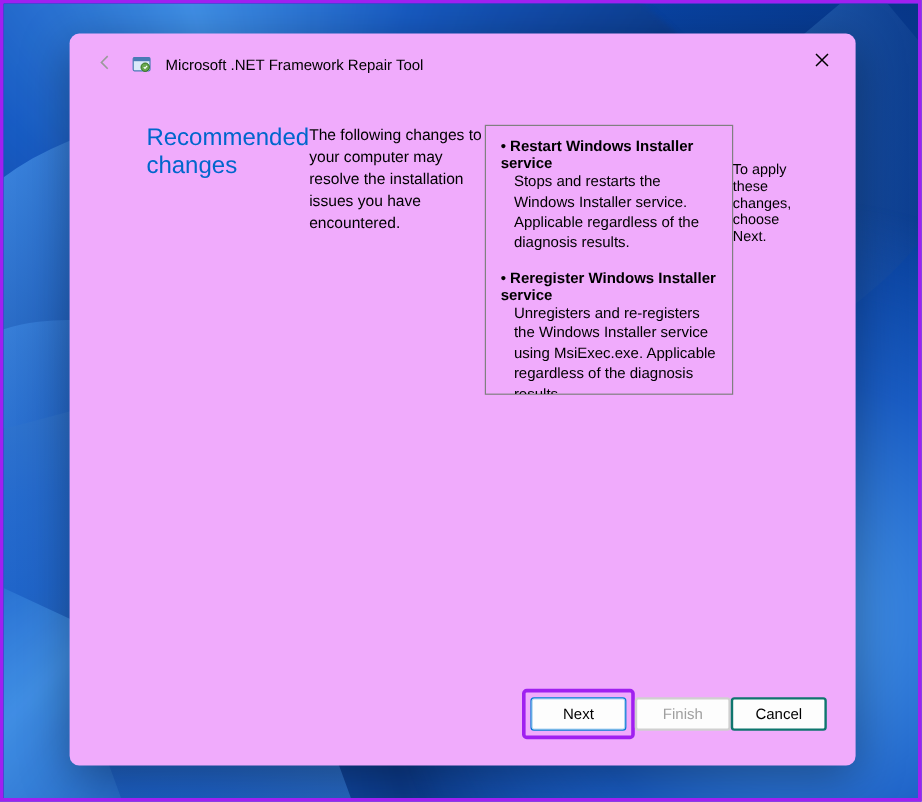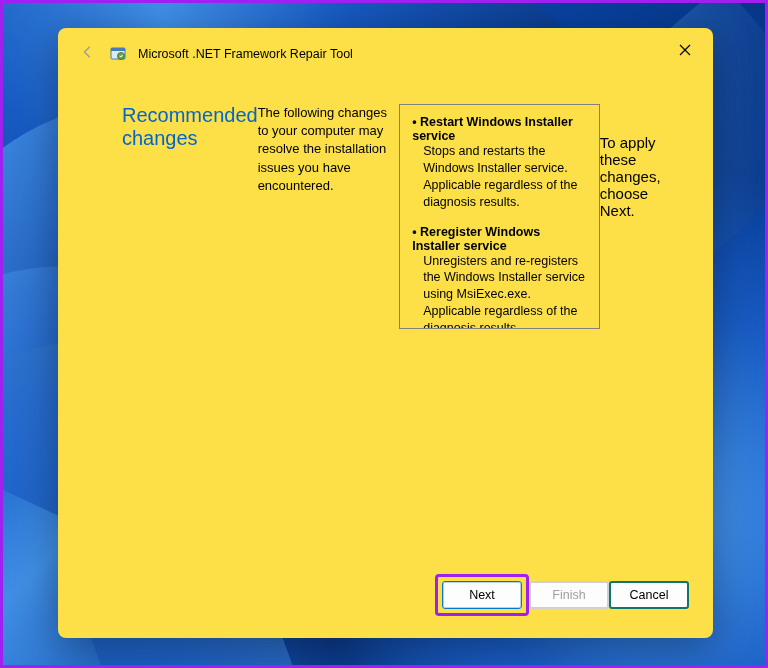--- a/index.html
+++ b/index.html
@@ -55,21 +55,21 @@
     .p3 { width:300px; height:200px; right:-80px; bottom:100px; transform: rotate(45deg); }
     .p4 { width:320px; height:200px; right:-60px; top:60px; transform: rotate(-40deg); background: linear-gradient(135deg, #4a9cf0 0%, #0d3b8a 80%); }
     .p5 { width:280px; height:180px; left:50px; bottom:-80px; transform: rotate(70deg); }
 
     .dialog {
       position: absolute;
       left: 55px;
       top: 25px;
       width: 655px;
       height: 610px;
-      background: #fde047;
+      background: #f0abfc;
       border-radius: 8px;
       box-shadow: 0 10px 40px rgba(0,0,0,0.35);
       display: flex;
       flex-direction: column;
     }
     .titlebar {
       display: flex;
       align-items: center;
       padding: 14px 16px 8px 20px;
       gap: 12px;
@@ -137,21 +137,21 @@
       font-weight: bold;
     }
     .change-title::before {
       content: "• ";
     }
     .change-desc {
       padding-left: 11px;
       line-height: 1.35;
     }
     .apply-text {
-      font-size: 15px;
+      font-size: 12px;
       color: #000;
       margin-top: 30px;
     }
     .button-row {
       display: flex;
       justify-content: flex-end;
       padding: 18px 24px 22px 24px;
       align-items: center;
     }
     .btn {

